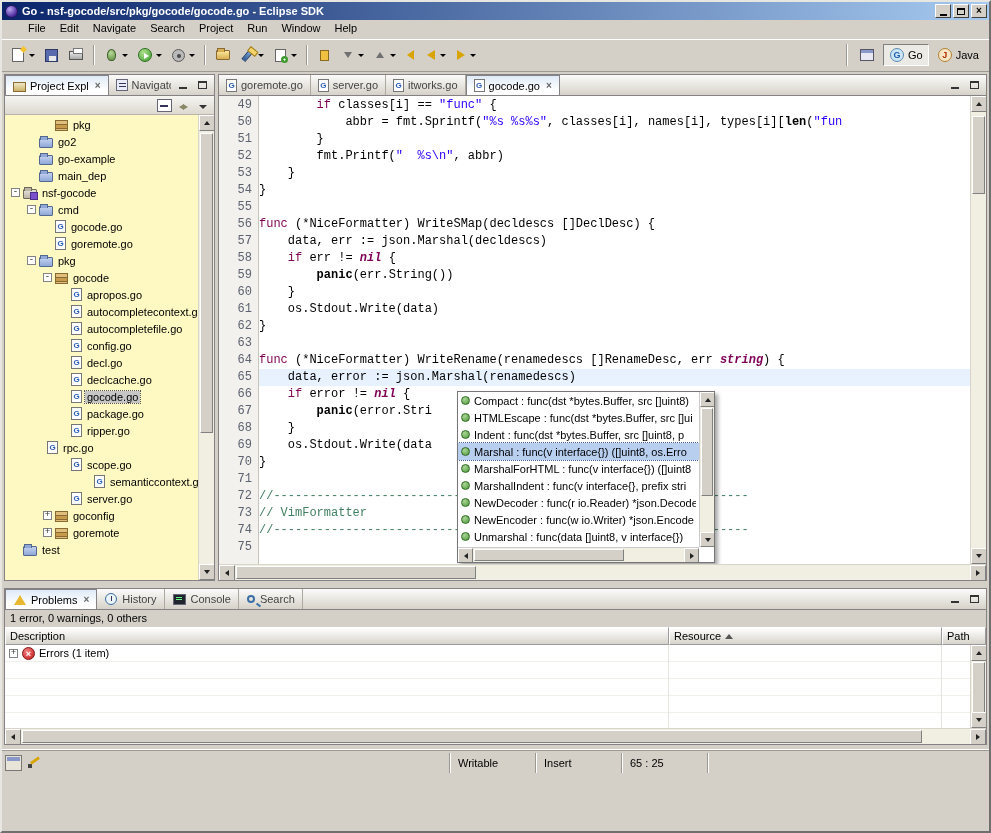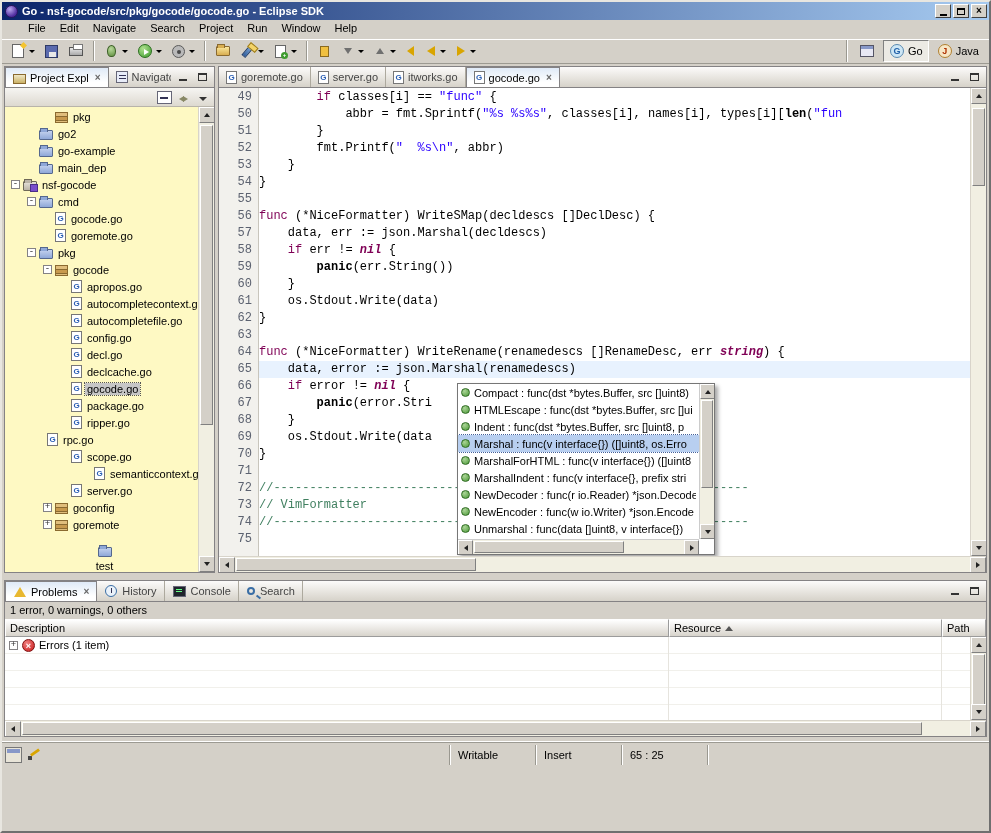--- a/index.html
+++ b/index.html
@@ -11,21 +11,21 @@
 .title-icon{width:13px;height:13px;border-radius:50%;background:radial-gradient(circle at 35% 30%,#BBA7F0,#4E2B9E 70%);border:1px solid #2A1460;margin-right:4px;flex:0 0 auto}
 .title-text{font-weight:bold;font-size:11px;white-space:nowrap;overflow:hidden;flex:1}
 .win-controls{display:flex;gap:2px;flex:0 0 auto}
 .win-btn{width:16px;height:14px;background:#D4D0C8;border:1px solid;border-color:#fff #404040 #404040 #fff;display:flex;align-items:center;justify-content:center;color:#000;font-size:10px;font-weight:bold;line-height:1}
 .glyph-min{width:7px;height:2px;background:#000;margin-top:7px}
 .glyph-max{width:8px;height:7px;border:1px solid #000;border-top-width:2px}
 
 
 .menubar{height:19px;display:flex;padding-left:19px;flex:0 0 auto}
 .menu-item{padding:2px 7px}
-.toolbar-row{height:25px;display:flex;align-items:center;border-bottom:1px solid #9C9A92;box-shadow:inset 0 1px 0 #fff;flex:0 0 auto;padding:0 4px}
+.toolbar-row{height:33px;display:flex;align-items:center;border-bottom:1px solid #9C9A92;box-shadow:inset 0 1px 0 #fff;flex:0 0 auto;padding:0 4px}
 .toolbar{display:flex;align-items:center;gap:1px;flex:1}
 .tb-btn{display:flex;align-items:center;gap:2px;padding:3px 3px;border:1px solid transparent}
 .tb-sep{width:2px;height:20px;margin:0 4px;border-left:1px solid #9A9890;border-right:1px solid #fff}
 .dd-arrow{width:0;height:0;border-left:3px solid transparent;border-right:3px solid transparent;border-top:3px solid #000;margin-left:1px}
 .tb-ico{display:inline-block;width:16px;height:16px;position:relative;flex:0 0 auto}
 .ico-new{width:12px;height:14px;background:#fff;border:1px solid #666;margin:1px 2px}
 .ico-new::after{content:"";position:absolute;right:-3px;top:-2px;width:5px;height:5px;background:#F4C430;transform:rotate(45deg)}
 .ico-save{width:13px;height:13px;background:#5A6AAE;border:1px solid #2E3A66;margin:1px}
 .ico-save::after{content:"";position:absolute;left:3px;bottom:0;width:7px;height:5px;background:#E8E8E8}
 .ico-print{width:14px;height:9px;background:linear-gradient(#E8E8E8,#AAA);border:1px solid #555;margin:4px 1px}
@@ -432,21 +432,21 @@
             <div class="tree-row" style="padding-left: 38px;">
               <span class="tree-toggle">+</span>
               <span class="tree-ico ico-package"></span>
               <span class="tree-label">goconfig</span>
             </div>
             <div class="tree-row" style="padding-left: 38px;">
               <span class="tree-toggle">+</span>
               <span class="tree-ico ico-package"></span>
               <span class="tree-label">goremote</span>
             </div>
-            <div class="tree-row" style="padding-left: 6px; flex-direction: column;">
+            <div class="tree-row" style="padding-left: 6px;">
               <span class="tree-toggle empty"></span>
               <span class="tree-ico ico-folder"></span>
               <span class="tree-label">test</span>
             </div>
           </div>
         <div class="sb-v">
           <span class="sb-btn a1">
               <span class="tri-up"></span>
             </span>
           <span class="sb-thumb" style="left:1px;top:18px;width:13px;height:300px"></span>

